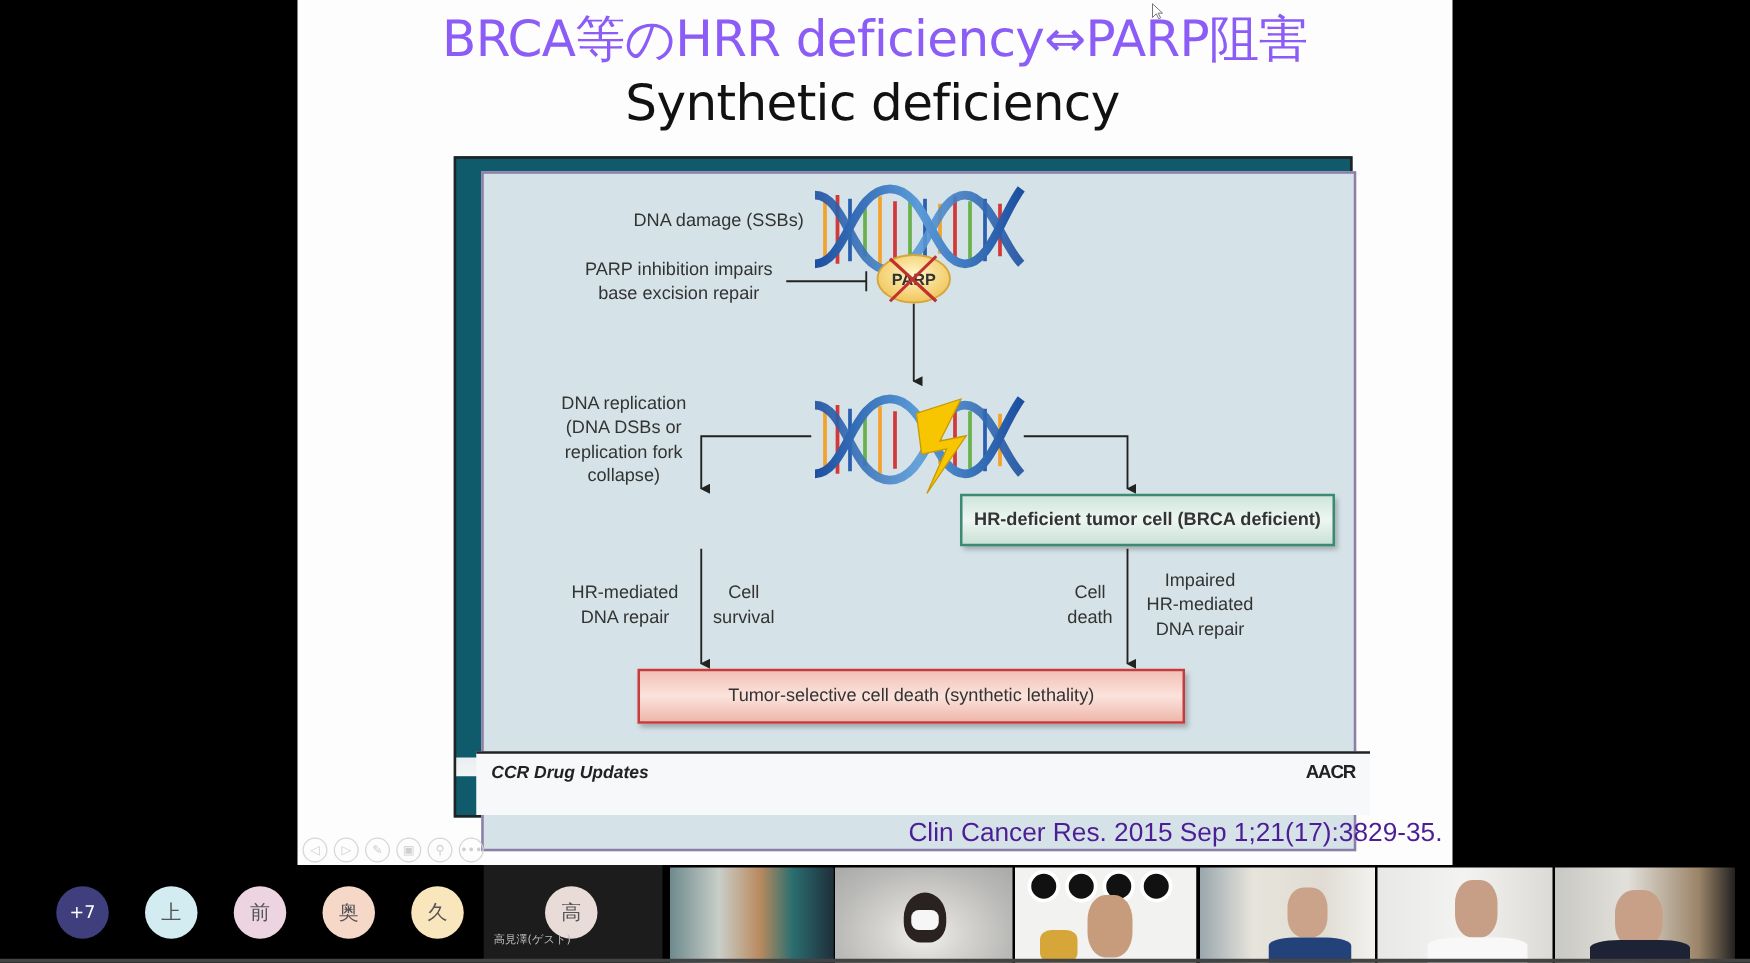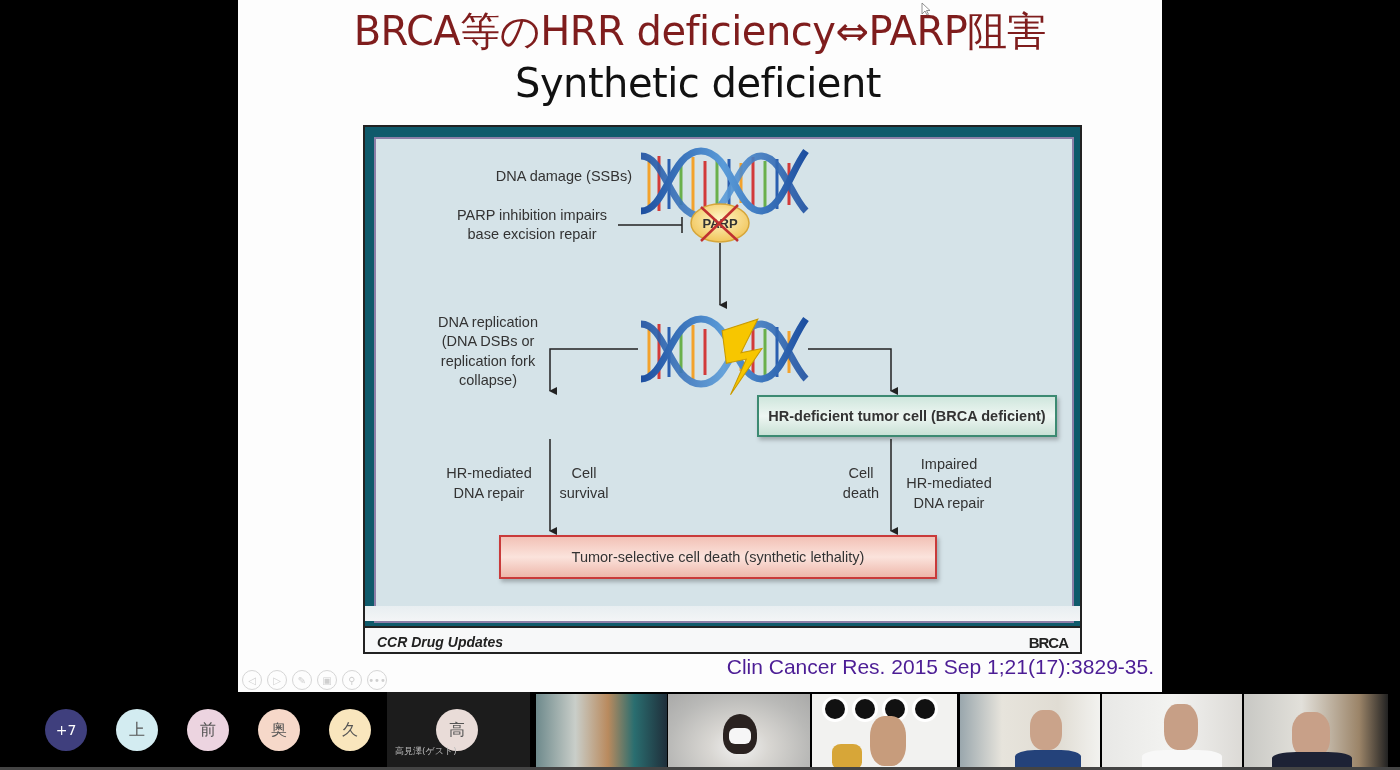--- a/index.html
+++ b/index.html
@@ -1,23 +1,23 @@
 <!DOCTYPE html>
 <html><head>
 <meta charset="utf-8">
 <style>
   * { box-sizing: border-box; margin: 0; padding: 0; }
   html, body { width: 1400px; height: 770px; background: #000; overflow: hidden; font-family: "DejaVu Sans", sans-serif; }
   .slide { position: absolute; left: 238px; top: 0; width: 924px; height: 692px; background: #fdfdfd; }
-  .title1 { position: absolute; left: 0; width: 924px; top: 4px; text-align: center; font-size: 40px; color: #7f1d1d; letter-spacing: -0.5px; }
+  .title1 { position: absolute; left: 0; width: 924px; top: 4px; text-align: center; font-size: 40px; color: #8b5cf6; letter-spacing: -0.5px; }
   .title2 { position: absolute; left: 0; width: 924px; top: 60px; text-align: center; font-size: 40px; color: #111; letter-spacing: -0.5px; padding-right: 4px; }
   .cursor { position: absolute; left: 921px; top: 2px; width: 10px; height: 14px; }
   .figure { position: absolute; left: 125px; top: 125px; width: 719px; height: 529px; background: #0f5a6b; border: 2px solid #222; }
-  .fig-inner { position: absolute; left: 9px; top: 10px; width: 700px; height: 486px; background: #d5e3e8; border: 2px solid #8c7ea7; }
-  .fig-footer { position: absolute; left: 0; bottom: 0; width: 715px; height: 26px; background: #f7f8f9; border-top: 2px solid #222; }
+  .fig-inner { position: absolute; left: 20px; top: 10px; width: 700px; height: 544px; background: #d5e3e8; border: 2px solid #8c7ea7; }
+  .fig-footer { position: absolute; left: 16px; bottom: 0; width: 715px; height: 51px; background: #f7f8f9; border-top: 2px solid #222; }
   .fig-gap { position: absolute; left: 0; top: 479px; width: 715px; height: 15px; background: linear-gradient(#e8eef1, #f3f5f6); }
   .footer-left { position: absolute; left: 12px; top: 6px; font-size: 14px; font-weight: bold; font-style: italic; color: #222; font-family: "Liberation Sans", sans-serif; }
   .footer-right { position: absolute; right: 12px; top: 6px; font-size: 15px; font-weight: bold; color: #222; font-family: "Liberation Sans", sans-serif; letter-spacing: -1px; }
   .box { position: absolute; font-size: 14.5px; color: #333; display: flex; align-items: center; justify-content: center; font-family: "Liberation Sans", sans-serif; box-shadow: 2px 3px 4px rgba(0,0,0,0.25); }
   .box-normal { left: 17px; top: 256px; width: 300px; height: 42px; border: 2px solid #8f68a8; background: linear-gradient(#e4d3ea, #f1e8f4 50%, #dccae4); }
   .box-tumor { left: 381px; top: 256px; width: 300px; height: 42px; border: 2px solid #3c8a72; background: linear-gradient(#cfe6dd, #eef6f2 50%, #c9e1d6); font-weight: bold; }
   .box-death { left: 123px; top: 396px; width: 438px; height: 44px; border: 2px solid #c93a3a; background: linear-gradient(#f2c1b6, #fbe3dc 50%, #eeb7aa); }
   svg.diagram { position: absolute; left: 0; top: 0; }
   .citation { position: absolute; right: 8px; top: 655px; font-size: 21px; color: #4c1d95; font-family: "Liberation Sans", sans-serif; }
   .slide-controls { position: absolute; left: 4px; top: 670px; display: flex; gap: 5px; }
@@ -27,21 +27,21 @@
   .tile-active { position: absolute; left: 387px; top: 0; width: 143px; height: 76px; background: #1c1c1c; }
   .tile-name { position: absolute; left: 8px; top: 53px; font-size: 9px; color: #bbb; text-align: center; }
   .video { position: absolute; top: 2px; height: 76px; overflow: hidden; }
   .bottom-line { position: absolute; left: 0; top: 767px; width: 1400px; height: 3px; background: #444; }
 </style>
 </head>
 <body>
 
 <div class="slide">
   <div class="title1">BRCA等のHRR deficiency⇔PARP阻害</div>
-  <div class="title2">Synthetic deficient</div>
+  <div class="title2">Synthetic deficiency</div>
 
   <div class="figure">
     <div class="fig-inner">
       <svg class="diagram" width="700" height="467">
         <defs>
           <marker id="arr" markerWidth="8" markerHeight="8" refX="4" refY="7" orient="auto" markerUnits="userSpaceOnUse">
             <path d="M0,0 L8,0 L4,8 Z" fill="#222"></path>
           </marker>
           <linearGradient id="strandA" x1="0" x2="1">
               <stop offset="0" stop-color="#1d4fa0"></stop>
@@ -131,21 +131,21 @@
         <text x="573" y="349" text-anchor="middle" font-size="14.5" fill="#333" font-family="Liberation Sans, sans-serif">HR-mediated</text>
         <text x="573" y="369" text-anchor="middle" font-size="14.5" fill="#333" font-family="Liberation Sans, sans-serif">DNA repair</text>
       </svg>
 
       <div class="box box-tumor">HR-deficient tumor cell (BRCA deficient)</div>
       <div class="box box-death">Tumor-selective cell death (synthetic lethality)</div>
     </div>
     <div class="fig-gap"></div>
     <div class="fig-footer">
       <span class="footer-left">CCR Drug Updates</span>
-      <span class="footer-right">BRCA</span>
+      <span class="footer-right">AACR</span>
     </div>
   </div>
 
   <div class="citation">Clin Cancer Res. 2015 Sep 1;21(17):3829-35.</div>
 
   <div class="slide-controls">
     <div class="ctrl">◁</div>
     <div class="ctrl">▷</div>
     <div class="ctrl">✎</div>
     <div class="ctrl">▣</div>

